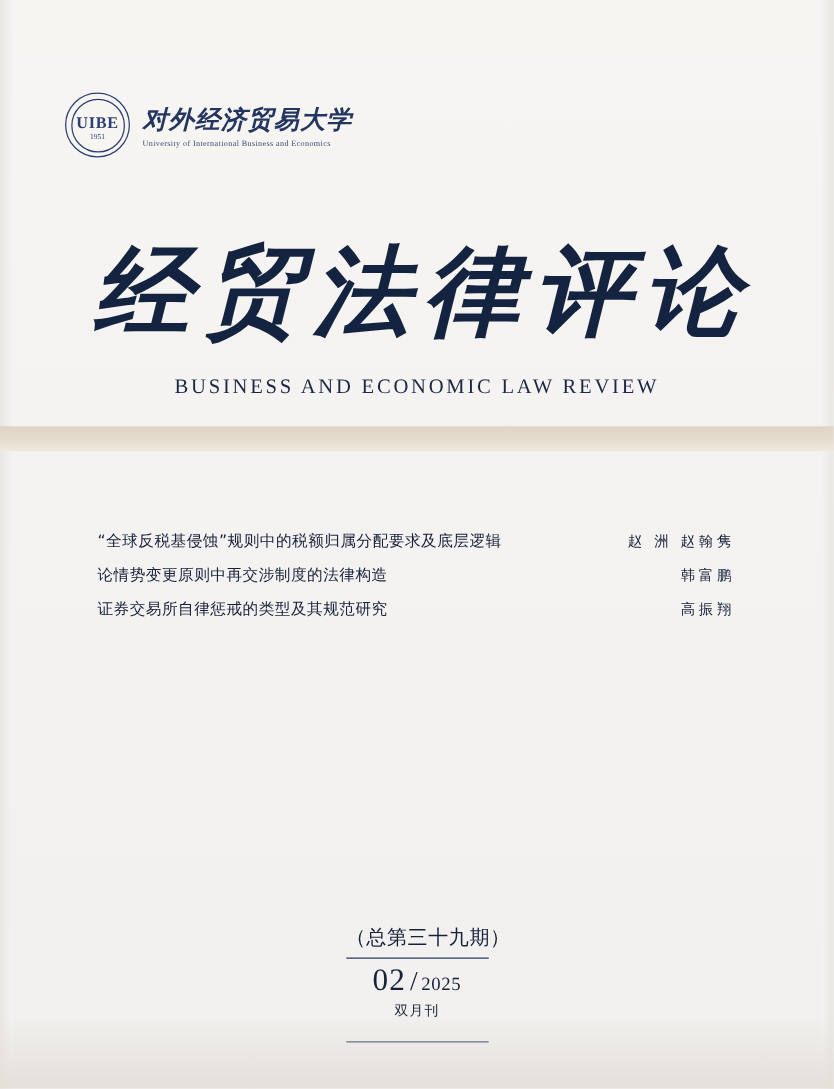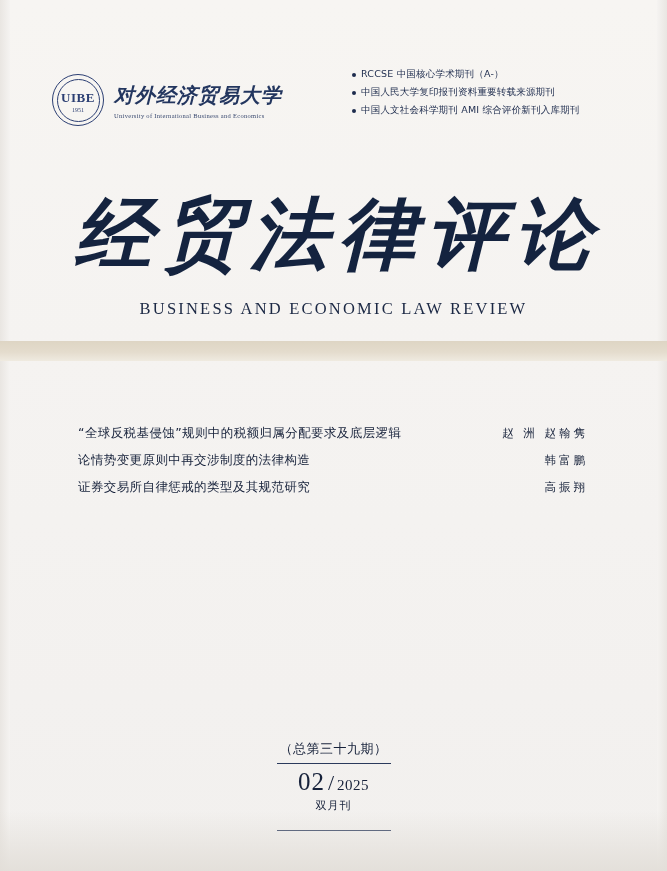--- a/index.html
+++ b/index.html
@@ -205,21 +205,21 @@
   .issue {
     position: absolute;
     left: 50%;
     transform: translateX(-50%);
     top: 740px;
     width: 114px;
     text-align: center;
   }
   .issue-top {
     font-family: "DejaVu Sans", sans-serif;
-    font-size: 13px;
+    font-size: 16px;
     color: #16213a;
     letter-spacing: 0.5px;
     white-space: nowrap;
   }
   .issue-box {
     margin-top: 5px;
     border-top: 1px solid #2b3a5c;
     border-bottom: 1px solid #2b3a5c;
     padding: 5px 0 17px 0;
   }
@@ -280,34 +280,20 @@
         <div class="ring"></div>
         <div class="uibe">UIBE</div>
         <div class="year">1951</div>
       </div>
       <div class="uni-names">
         <div class="uni-cn">对外经济贸易大学</div>
         <div class="uni-en">University of International Business and Economics</div>
       </div>
     </div>
 
-    <div class="badges">
-      <div class="badge-row">
-        <span class="badge-dot"></span>
-        <span>RCCSE 中国核心学术期刊（A-）</span>
-      </div>
-      <div class="badge-row">
-        <span class="badge-dot"></span>
-        <span>中国人民大学复印报刊资料重要转载来源期刊</span>
-      </div>
-      <div class="badge-row">
-        <span class="badge-dot"></span>
-        <span>中国人文社会科学期刊 AMI 综合评价新刊入库期刊</span>
-      </div>
-    </div>
   </div>
 
   <div class="masthead">
     <div class="title-cn">经贸法律评论</div>
     <div class="title-en">BUSINESS AND ECONOMIC LAW REVIEW</div>
   </div>
 
   <div class="band"></div>
 
   <div class="contents">

